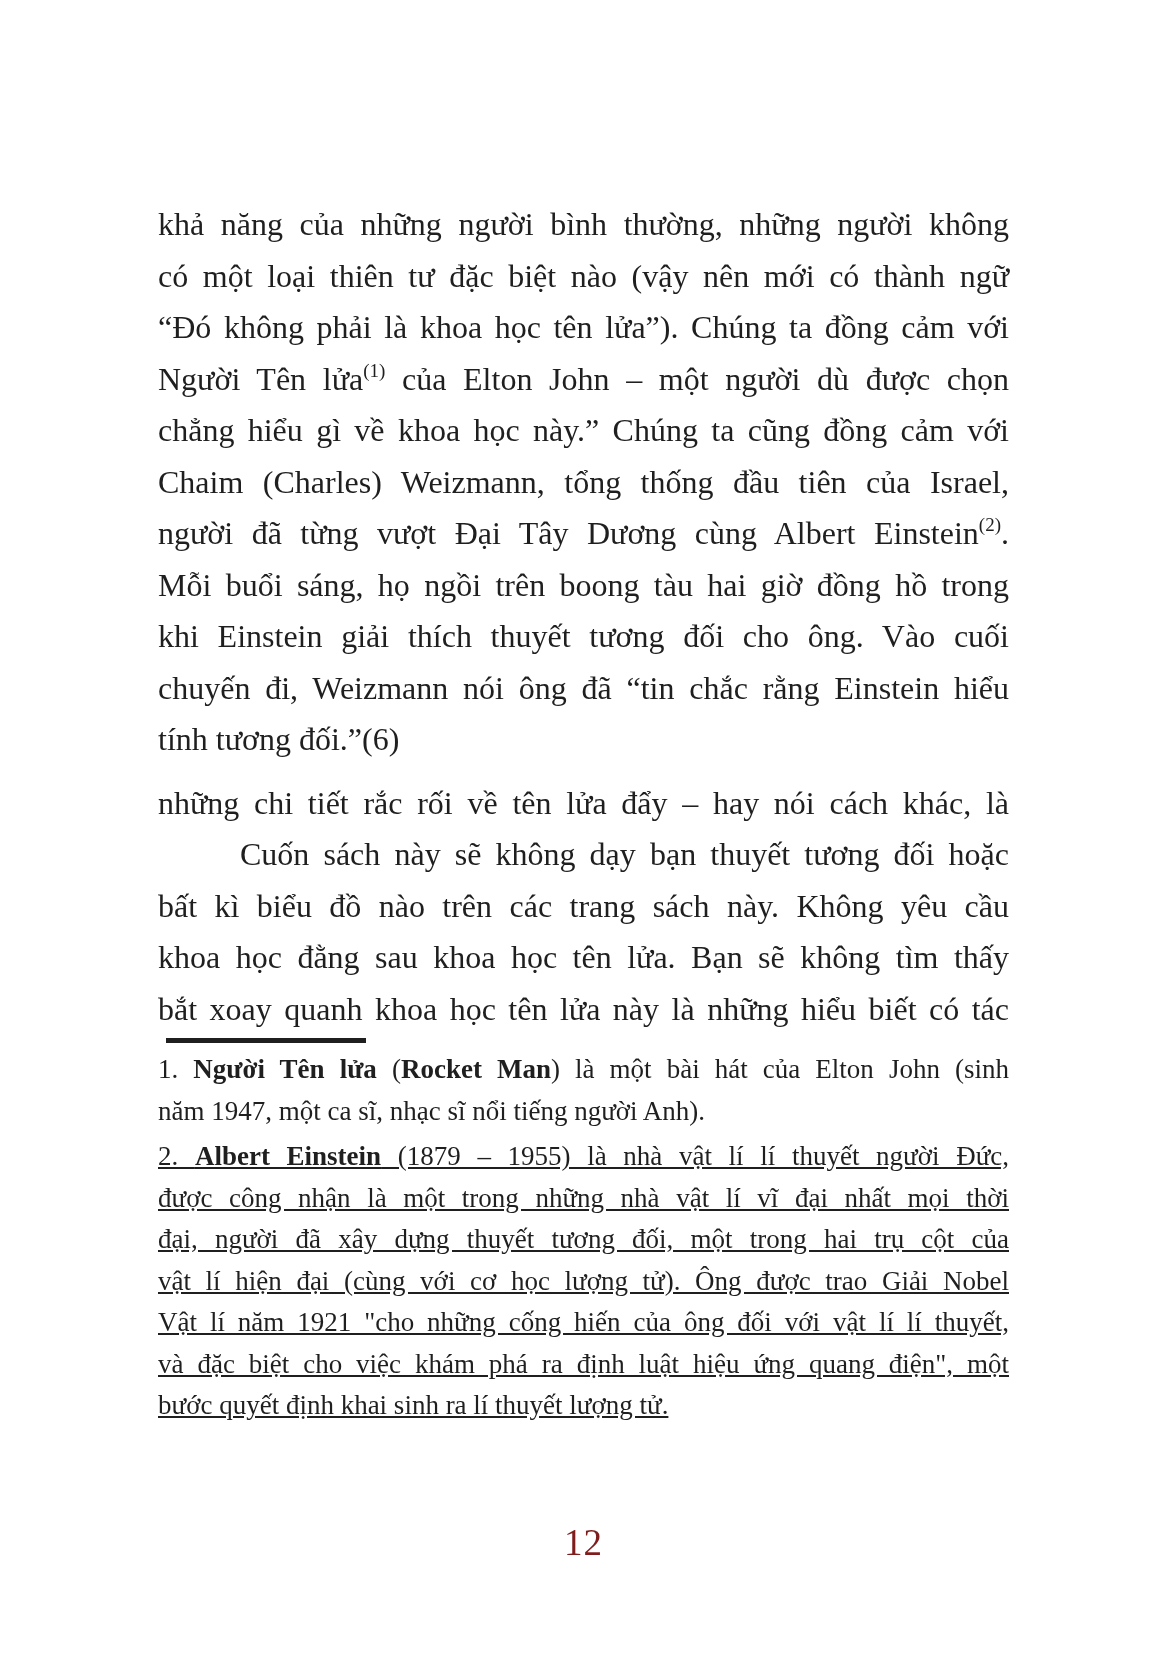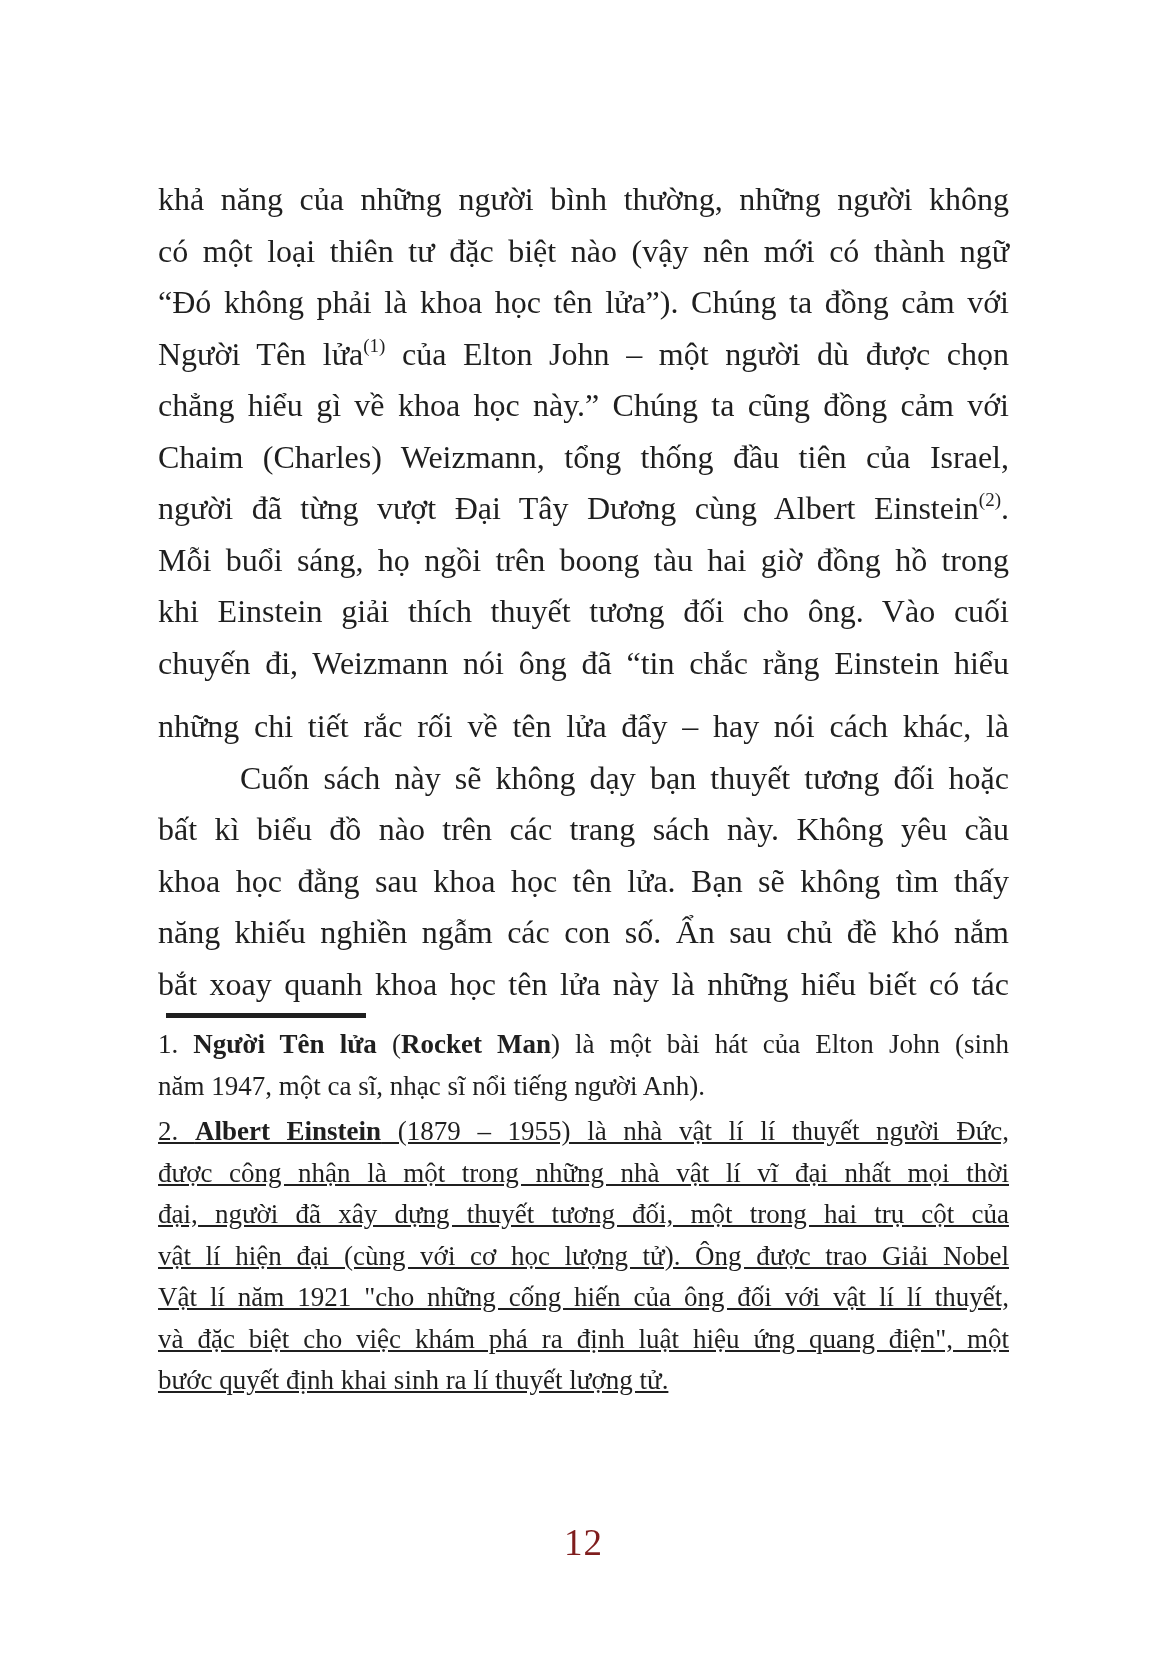--- a/index.html
+++ b/index.html
@@ -12,21 +12,21 @@
     width: 1166px;
     height: 1662px;
     background: #ffffff;
     font-family: "Liberation Serif", "DejaVu Serif", serif;
     color: #1f1f1f;
     overflow: hidden;
   }
   .text-block {
     position: absolute;
     left: 158px;
-    top: 174px;
+    top: 199px;
     width: 851px;
   }
   
   .bline {
     font-size: 32px;
     line-height: 51.5px;
     height: 51.5px;
     white-space: nowrap;
     text-align: justify;
     text-align-last: justify;
@@ -98,28 +98,28 @@
       <div class="bline">khả năng của những người bình thường, những người không</div>
       <div class="bline">có một loại thiên tư đặc biệt nào (vậy nên mới có thành ngữ</div>
       <div class="bline">“Đó không phải là khoa học tên lửa”). Chúng ta đồng cảm với</div>
       <div class="bline"><span>Người Tên lửa</span><span class="supref">(1)</span><span> của Elton John – một người dù được chọn</span></div>
       <div class="bline">chẳng hiểu gì về khoa học này.” Chúng ta cũng đồng cảm với</div>
       <div class="bline">Chaim (Charles) Weizmann, tổng thống đầu tiên của Israel,</div>
       <div class="bline"><span>người đã từng vượt Đại Tây Dương cùng Albert Einstein</span><span class="supref">(2)</span><span>.</span></div>
       <div class="bline">Mỗi buổi sáng, họ ngồi trên boong tàu hai giờ đồng hồ trong</div>
       <div class="bline">khi Einstein giải thích thuyết tương đối cho ông. Vào cuối</div>
       <div class="bline">chuyến đi, Weizmann nói ông đã “tin chắc rằng Einstein hiểu</div>
+      <div class="bline lastline">tính tương đối.”(6)</div>
     </div>
 
     <div class="para para2">
       <div class="bline">những chi tiết rắc rối về tên lửa đẩy – hay nói cách khác, là</div>
       <div class="bline indent">Cuốn sách này sẽ không dạy bạn thuyết tương đối hoặc</div>
       <div class="bline">bất kì biểu đồ nào trên các trang sách này. Không yêu cầu</div>
       <div class="bline">khoa học đằng sau khoa học tên lửa. Bạn sẽ không tìm thấy</div>
-      <div class="bline">năng khiếu nghiền ngẫm các con số. Ẩn sau chủ đề khó nắm</div>
       <div class="bline">bắt xoay quanh khoa học tên lửa này là những hiểu biết có tác</div>
     </div>
 
     <div class="fn-rule"></div>
 
     <div class="footnotes">
       <div class="fn">
         <div class="fline"><span>1. </span><span class="fbold">Người Tên lửa</span><span> (</span><span class="fbold">Rocket Man</span><span>) là một bài hát của Elton John (sinh</span></div>
         <div class="fline lastline">năm 1947, một ca sĩ, nhạc sĩ nổi tiếng người Anh).</div>
       </div>

